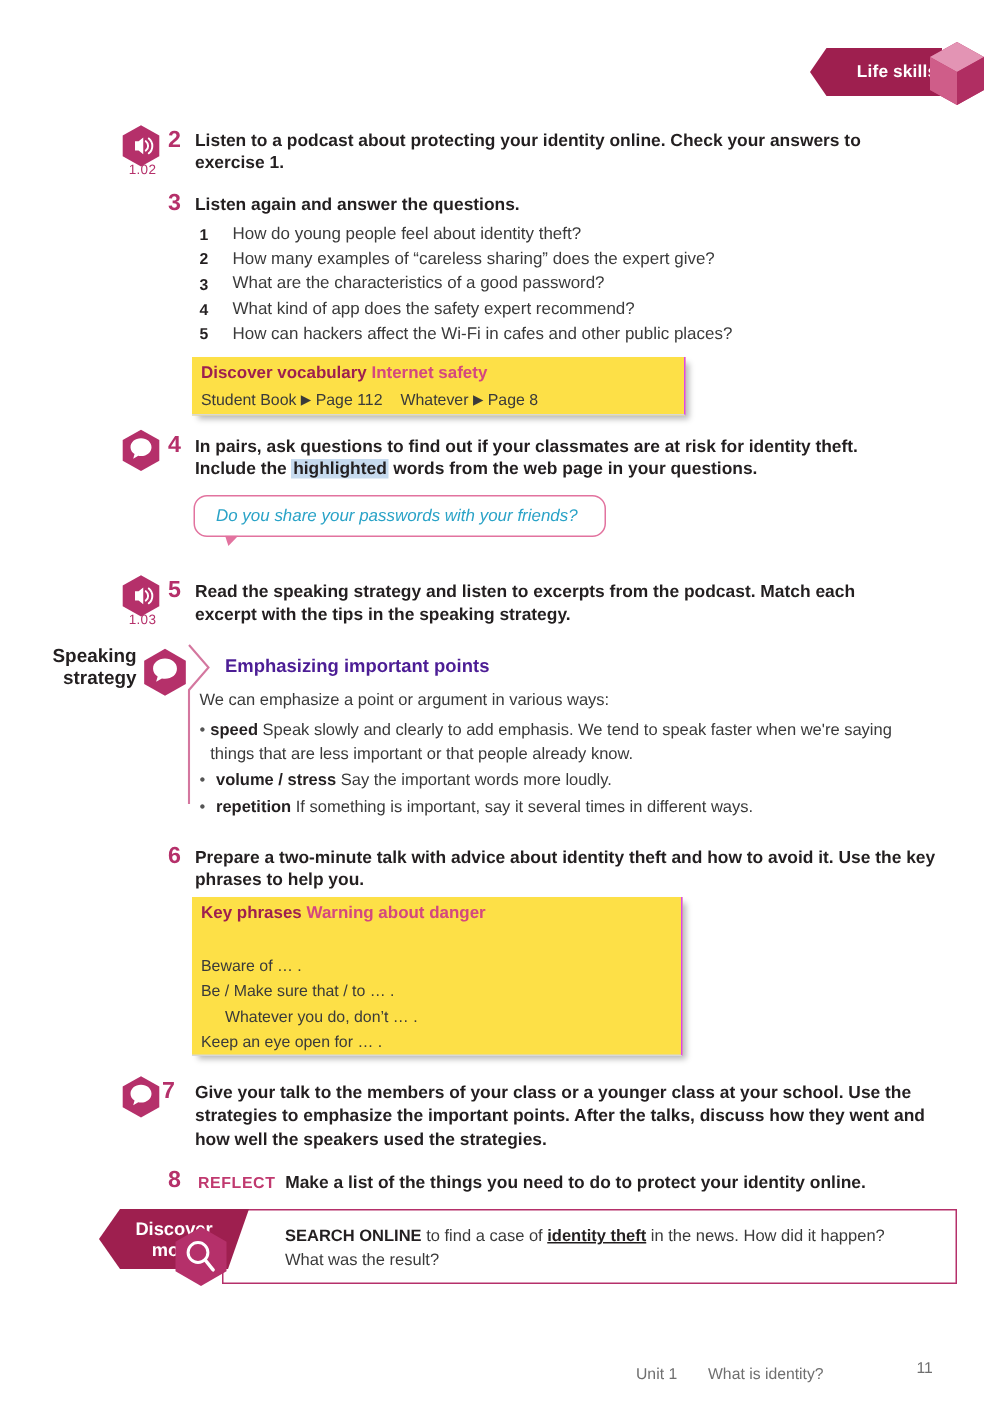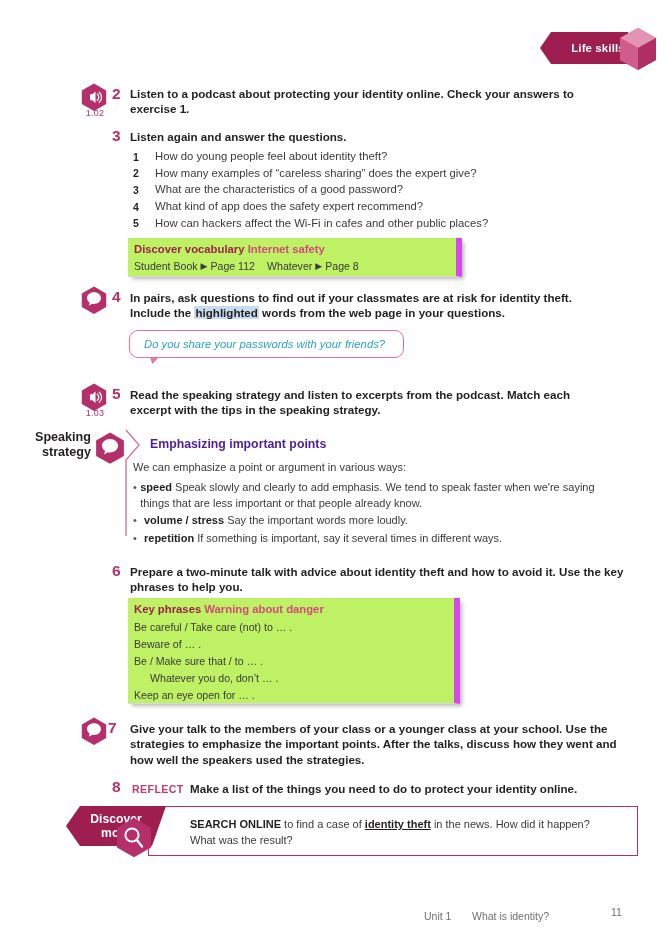--- a/index.html
+++ b/index.html
@@ -36,23 +36,23 @@
   }
 
   
   .qlist{position:absolute;font-size:11.3px;line-height:16.2px;color:#3a3a3a;}
   .qrow{display:flex;}
   .qnum{width:22px;font-weight:bold;color:#231f20;font-size:10.5px;padding-top:.5px;}
   .qtext{flex:1;}
 
   
   .shadowbox{
-    position:absolute;background:#bef264;
+    position:absolute;background:#fde047;
     box-shadow:3px 3px 4px -1px rgba(0,0,0,.28);
-    border-right:6px solid #d946ef;border-bottom:1px solid #d8d8d8;
+    border-right:1px solid #d946ef;border-bottom:1px solid #d8d8d8;
   }
   .boxtitle{font-size:11.3px;font-weight:bold;color:#9e1f4f;}
   .boxtitle .sub{color:#d4477f;font-weight:bold;}
   .boxline{font-size:10.6px;color:#3a3a3a;line-height:16px;}
   .tri{display:inline-block;font-size:9px;vertical-align:1px;}
 
   
   .hl{background:#c7dbef;padding:0 1px;}
 
   
@@ -221,21 +221,20 @@
   </div>
 
   <div class="exnum" style="left:112px;top:562px;">6</div>
   <div class="extext" style="left:130px;top:564px;width:498px;">Prepare a two-minute talk with advice about identity theft and how to avoid it. Use the key phrases to help you.</div>
 
   <div class="shadowbox" style="left:128px;top:598px;width:326px;height:105px;">
     <div class="boxtitle" style="position:absolute;left:6px;top:5px;">
       <span>Key phrases</span>
       <span class="sub">Warning about danger</span>
     </div>
-    <div class="boxline" style="position:absolute;left:6px;top:21px;">Be careful / Take care (not) to … .</div>
     <div class="boxline" style="position:absolute;left:6px;top:38px;">Beware of … .</div>
     <div class="boxline" style="position:absolute;left:6px;top:55px;">Be / Make sure that / to … .</div>
     <div class="boxline" style="position:absolute;left:6px;top:72px;margin-left:16px;">Whatever you do, don’t  … .</div>
     <div class="boxline" style="position:absolute;left:6px;top:89px;">Keep an eye open for … .</div>
   </div>
 
   <svg class="hexicon" style="left:81px;top:717px;" viewBox="0 0 26 29">
     <polygon points="13,0.5 25.2,7.4 25.2,21.1 13,28 0.8,21.1 0.8,7.4" fill="#b5306a"></polygon>
     <path d="M13 6.2c4 0 7 2.6 7 5.9s-3 5.9-7 5.9c-.6 0-1.2-.1-1.8-.2l-3.4 2 .9-3.1c-1.6-1.1-2.7-2.7-2.7-4.6 0-3.3 3-5.9 7-5.9z" fill="#fff"></path>
   </svg>

